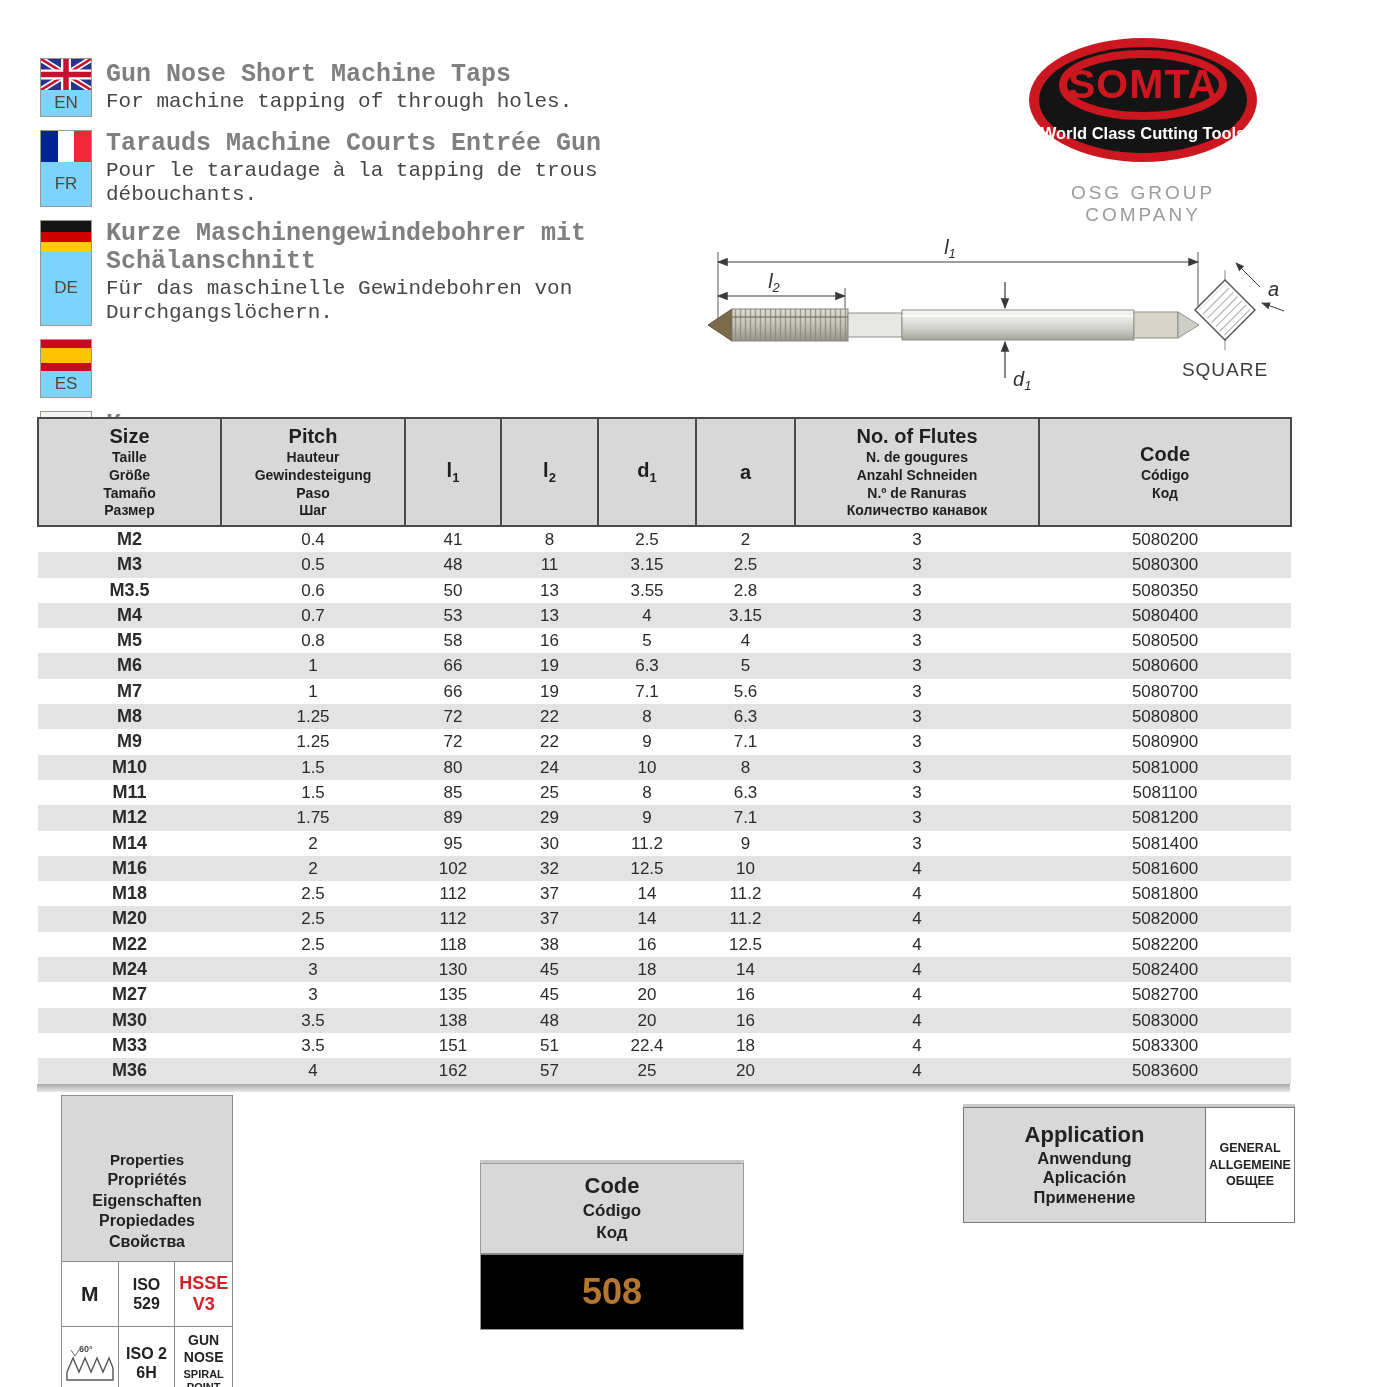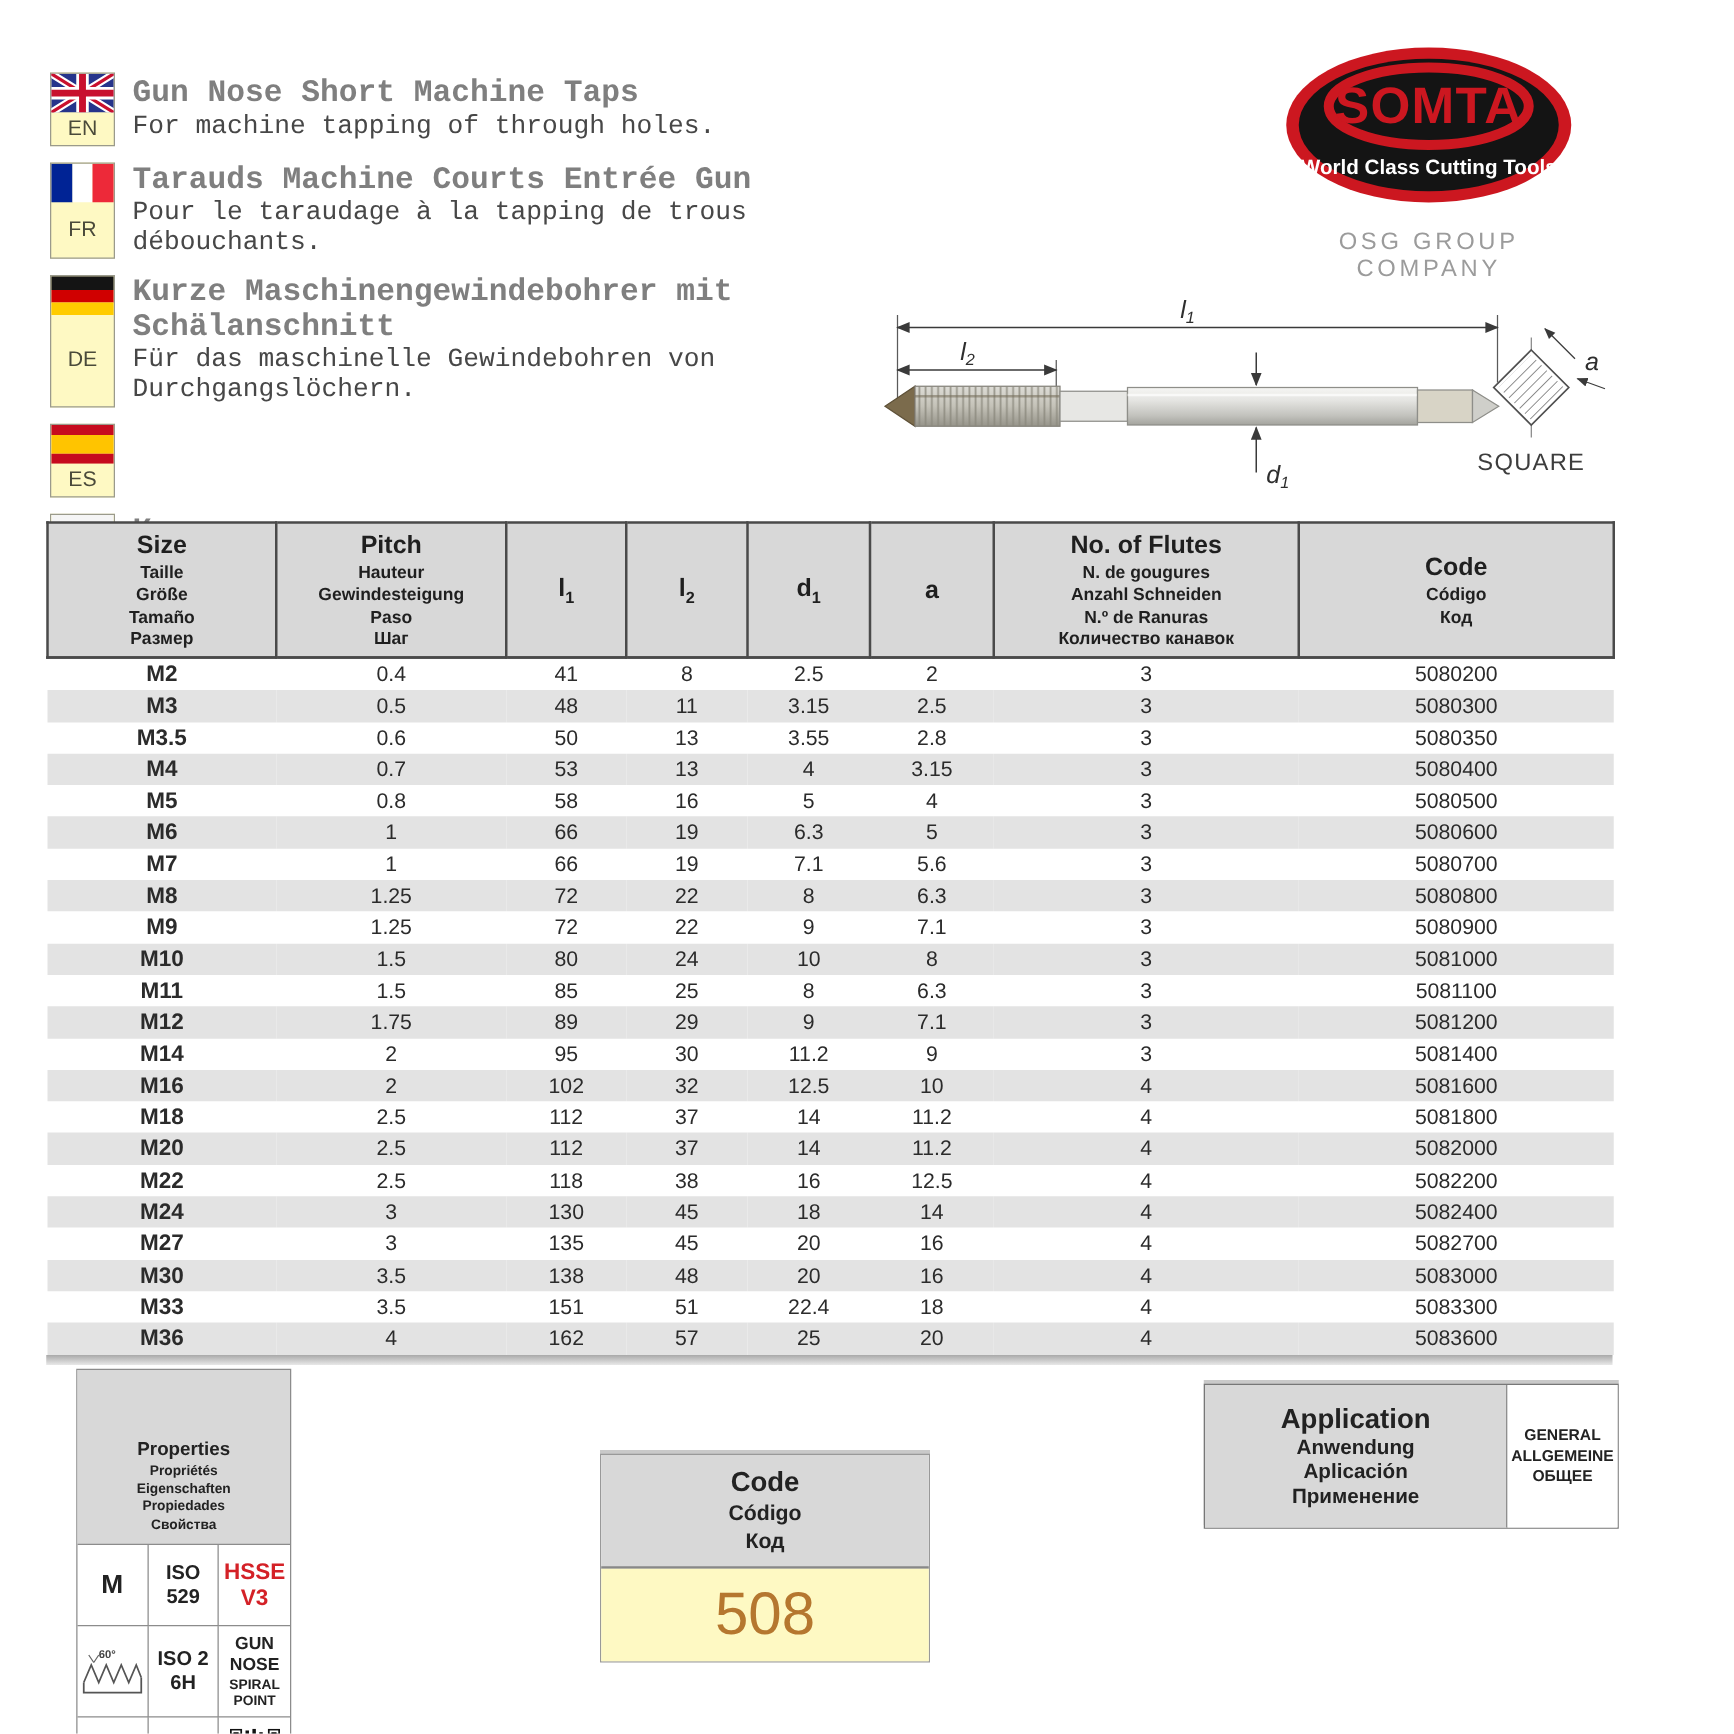--- a/index.html
+++ b/index.html
@@ -6,21 +6,21 @@
     --red:#d42127; --copper:#b5772f; --title-gray:#7f7f7f; --text-dark:#3c3c3c;
     --stripe:#e3e3e3; --header-bg:#d8d8d8; --border-dark:#4a4a4a; --border-mid:#8c8c8c;
   }
   *{margin:0;padding:0;box-sizing:border-box;}
   body{background:#fff;font-family:"Liberation Sans",sans-serif;}
   .page{position:relative;width:1387px;height:1387px;background:#fff;overflow:hidden;}
 
   
   .lang-stack{position:absolute;left:40px;top:58px;width:660px;display:flex;flex-direction:column;gap:13px;}
   .lang-row{display:flex;gap:14px;align-items:stretch;}
-  .flag-cell{width:52px;display:flex;flex-direction:column;border:1px solid #9a9a8c;background:#fef9c3;flex:0 0 auto;}
+  .flag-cell{width:52px;display:flex;flex-direction:column;border:1px solid #9a9a8c;background:#7dd3fc;flex:0 0 auto;}
   .flag-cell svg{display:block;width:50px;height:31px;}
   .flag-label{flex:1;display:flex;align-items:center;justify-content:center;font-size:17px;color:#4a4a3a;min-height:26px;}
   .lang-text{display:flex;flex-direction:column;justify-content:center;font-family:Liberation Mono, monospace;}
   .lang-titles span{display:block;font-weight:bold;font-size:25px;line-height:1.12;color:var(--title-gray);}
   .lang-sub{font-size:21px;line-height:1.15;color:#474747;margin-top:1px;}
 
   
   .logo-wrap{position:absolute;left:1025px;top:36px;width:236px;text-align:center;}
   .osg-text{margin-top:10px;font-size:19px;letter-spacing:3px;color:#9b9b9b;}
 
@@ -40,38 +40,38 @@
   table.spec thead .dim sub{font-size:13px;}
   table.spec tbody td{height:25.3px;text-align:center;font-size:17px;color:#2b2b2b;padding:0;line-height:25.3px;}
   table.spec tbody tr:nth-child(even){background:var(--stripe);}
   table.spec tbody td.col-size{font-weight:bold;font-size:18px;}
   .table-shadow{position:absolute;left:0;bottom:-8px;width:100%;height:8px;background:linear-gradient(#a9a9a9,#e8e8e8);}
 
   
   .props-box{position:absolute;left:61px;top:1095px;width:172px;border:1px solid var(--border-mid);background:#fff;}
   .props-header{background:var(--header-bg);border-bottom:1px solid var(--border-mid);padding:7px 2px 8px;text-align:center;color:#222;}
   .props-header .ln-main{display:block;font-weight:bold;font-size:15px;line-height:1.25;margin-top:48px;}
-  .props-header .ln-sub{display:block;font-weight:bold;font-size:11px;line-height:1.3;}
+  .props-header .ln-sub{display:block;font-weight:bold;font-size:16px;line-height:1.3;}
   .props-grid{display:grid;grid-template-columns:1fr 1fr 1fr;grid-template-rows:65px 73px 70px;}
   .props-cell{border-right:1px solid var(--border-mid);border-bottom:1px solid var(--border-mid);display:flex;flex-direction:column;align-items:center;justify-content:center;text-align:center;}
   .props-cell:nth-child(3n){border-right:none;}
   .props-cell.last-row{border-bottom:none;}
   .pc-m{font-weight:bold;font-size:21px;color:#222;}
   .pc-iso .ln-main,.pc-iso .ln-sub{display:block;font-weight:bold;font-size:16px;line-height:1.2;color:#222;}
   .pc-grade .ln-main,.pc-grade .ln-sub{display:block;font-weight:bold;font-size:18px;line-height:1.15;color:var(--red);}
   .pc-style .ln-main,.pc-style .ln-sub{display:block;font-weight:bold;font-size:14px;line-height:1.2;color:#222;}
   .pc-style2{margin-top:2px;}
   .pc-style2 .ln-main,.pc-style2 .ln-sub{display:block;font-weight:bold;font-size:11px;line-height:1.2;color:#222;}
   .pc-pages{font-size:8.5px;color:#333;margin-top:2px;}
 
   .code-box{position:absolute;left:480px;top:1163px;width:264px;border:1px solid #999;box-shadow:0 -3px 0 #c9c9c9;}
   .code-header{background:var(--header-bg);border-bottom:2px solid #888;text-align:center;padding:8px 0 9px;color:#222;}
   .code-header .ln-main{display:block;font-weight:bold;font-size:22px;line-height:1.25;}
   .code-header .ln-sub{display:block;font-weight:bold;font-size:17px;line-height:1.3;}
-  .code-value{background:#fef9c3;height:74px;display:flex;align-items:center;justify-content:center;font-weight:normal;font-size:48px;color:var(--copper);}
+  .code-value{background:#000000;height:74px;display:flex;align-items:center;justify-content:center;font-weight:bold;font-size:36px;color:var(--copper);}
 
   .app-box{position:absolute;left:963px;top:1107px;width:332px;height:116px;display:flex;border:1px solid #777;box-shadow:0 -3px 0 #c9c9c9;}
   .app-left{width:242px;background:var(--header-bg);border-right:1px solid #777;display:flex;flex-direction:column;align-items:center;justify-content:center;color:#222;}
   .app-left .ln-main{display:block;font-weight:bold;font-size:22px;line-height:1.2;}
   .app-left .ln-sub{display:block;font-weight:bold;font-size:16.5px;line-height:1.2;}
   .app-right{flex:1;background:#fff;display:flex;flex-direction:column;align-items:center;justify-content:center;color:#222;}
   .app-right .ln-main,.app-right .ln-sub{display:block;font-weight:bold;font-size:12.5px;line-height:1.35;}
 </style>
 </head>
 <body>

